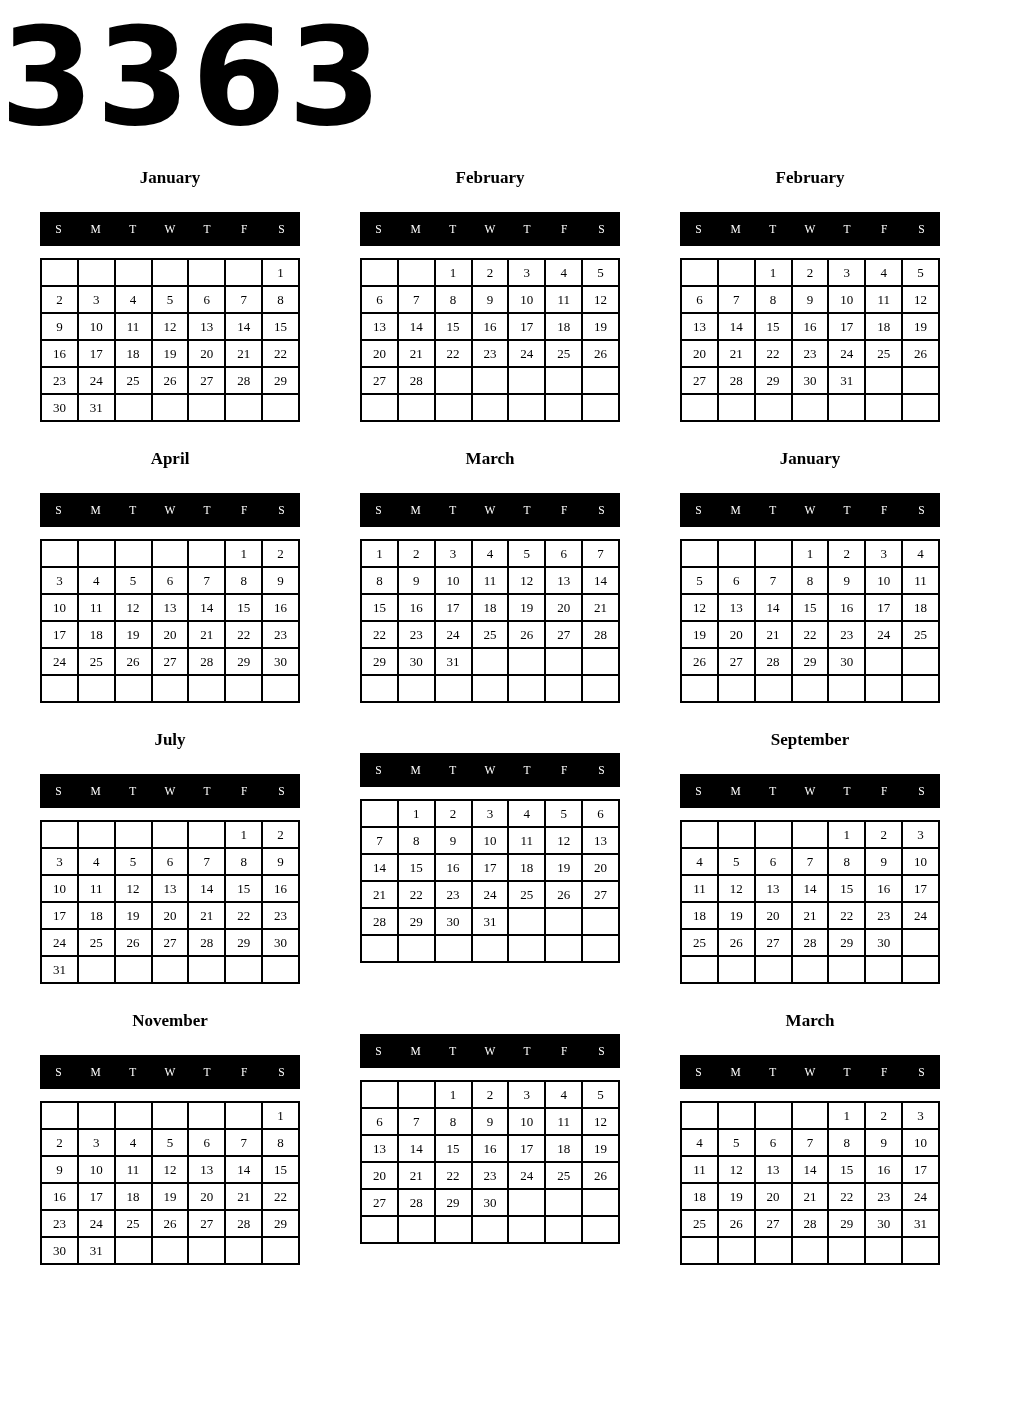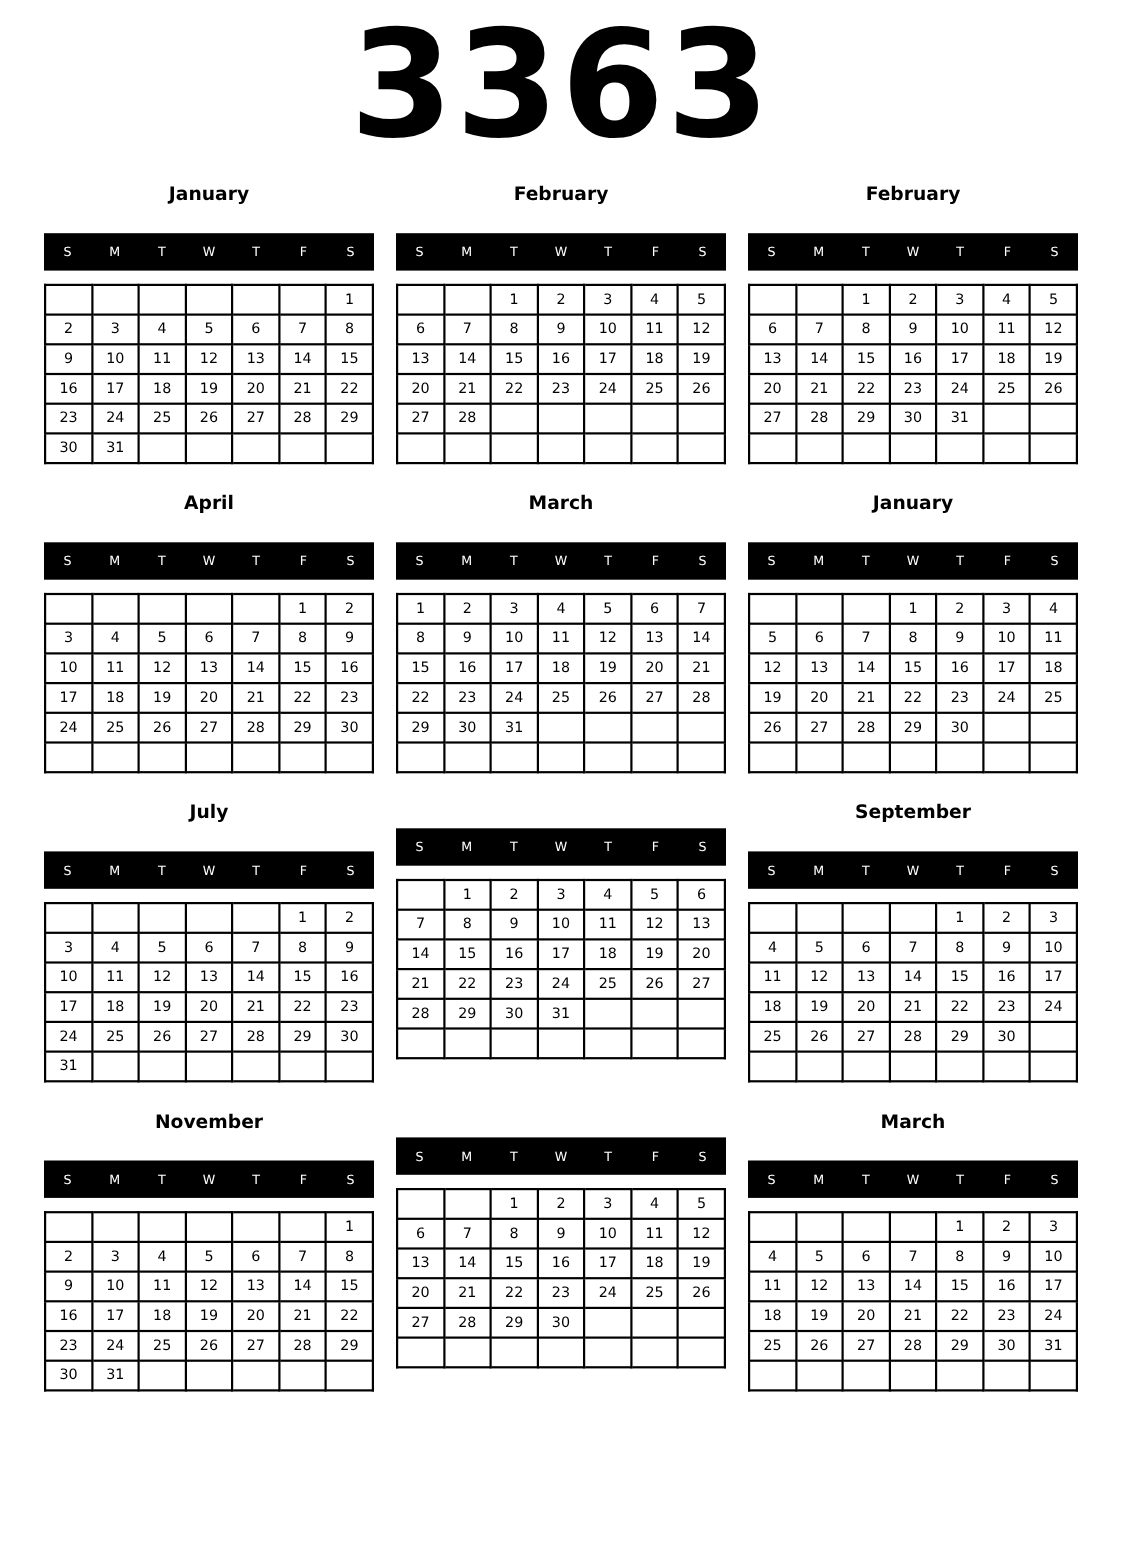--- a/index.html
+++ b/index.html
@@ -11,35 +11,34 @@
   }
   .page {
     width: 1020px;
     height: 1412px;
     background: #ffffff;
     overflow: hidden;
     box-sizing: border-box;
   }
   .year-title {
     margin: 10px 0 0 0;
-    text-align: center;
     font-size: 135px;
     line-height: 1.0;
     font-weight: bold;
     letter-spacing: 2px;
   }
   .months {
     display: grid;
     grid-template-columns: repeat(3, 300px);
     column-gap: 20px;
     row-gap: 26px;
     padding: 0 40px;
     margin-top: 22px;
   }
-  .month { width: 300px; }
+  .month { width: 260px; font-family: Liberation Serif, serif; }
   .month-title {
     margin: 0;
     font-size: 17px;
     font-weight: bold;
     text-align: center;
     line-height: 21px;
   }
   .weekday-bar {
     margin-top: 24px;
     height: 34px;

